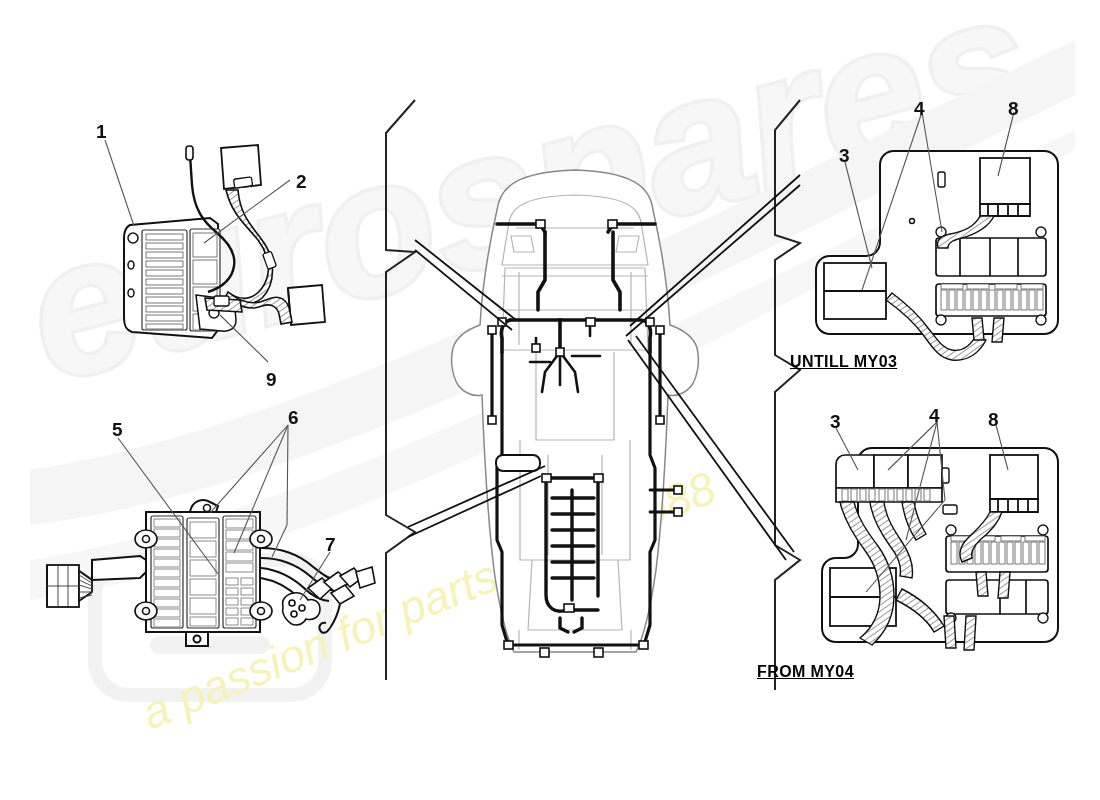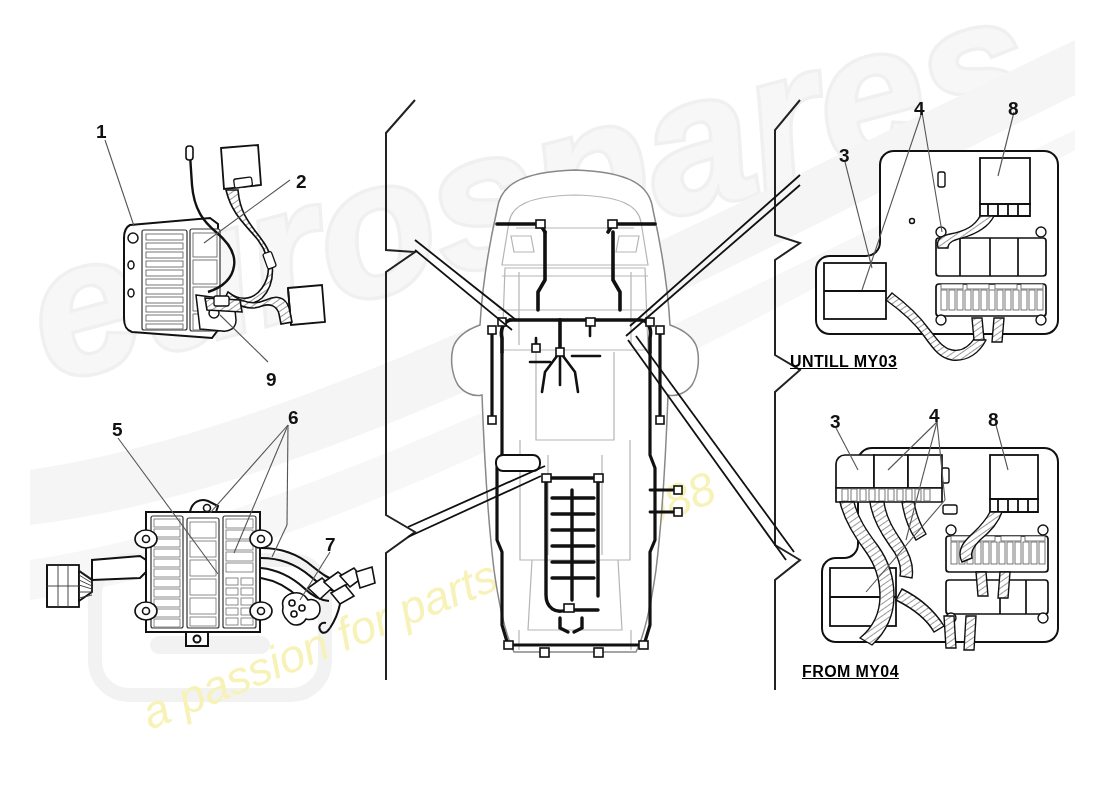--- a/index.html
+++ b/index.html
@@ -526,15 +526,15 @@
   <div class="callout" style="left:288px;top:408px;">6</div>
   <div class="callout" style="left:325px;top:535px;">7</div>
   <div class="callout" style="left:839px;top:146px;">3</div>
   <div class="callout" style="left:914px;top:99px;">4</div>
   <div class="callout" style="left:1008px;top:99px;">8</div>
   <div class="callout" style="left:830px;top:412px;">3</div>
   <div class="callout" style="left:929px;top:406px;">4</div>
   <div class="callout" style="left:988px;top:410px;">8</div>
 
   <div class="panel-label" style="left:790px;top:353px;">UNTILL MY03</div>
-  <div class="panel-label" style="left:802px;top:663px;">FROM MY04</div>
+  <div class="panel-label" style="left:757px;top:663px;">FROM MY04</div>
 
 </div>
 
 </body></html>

